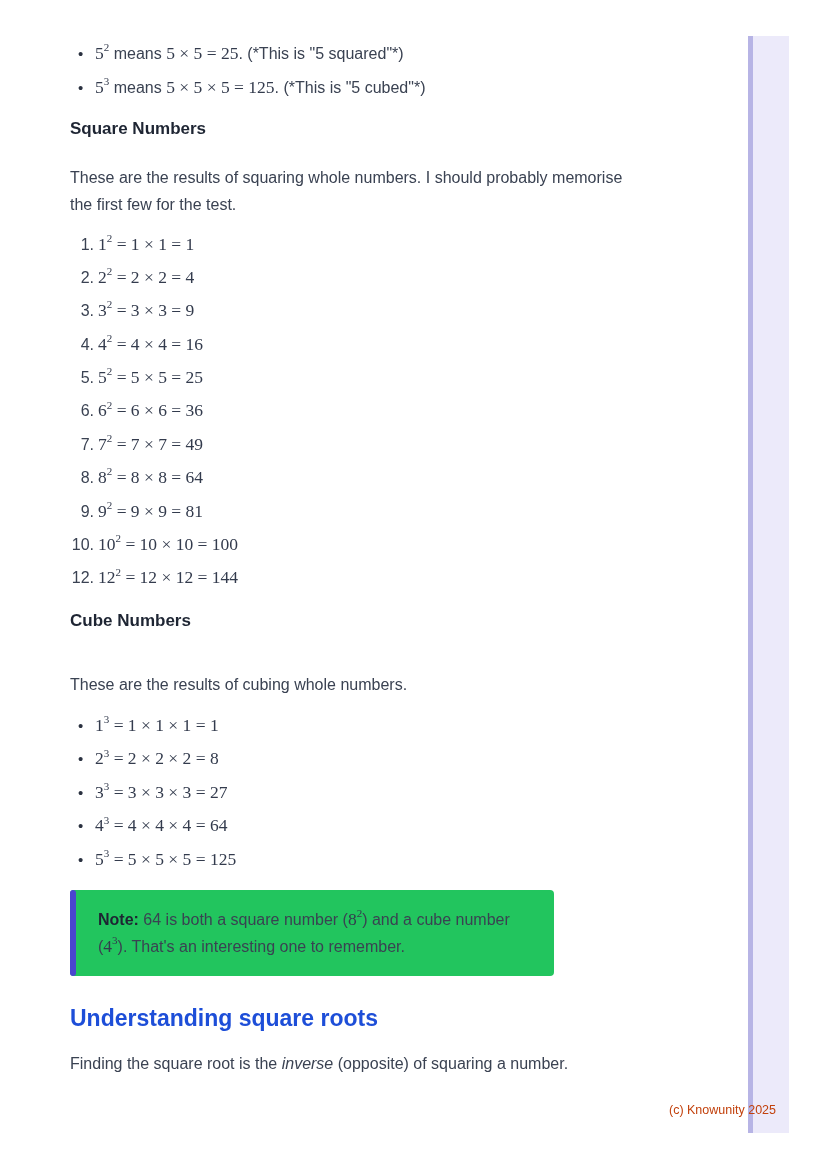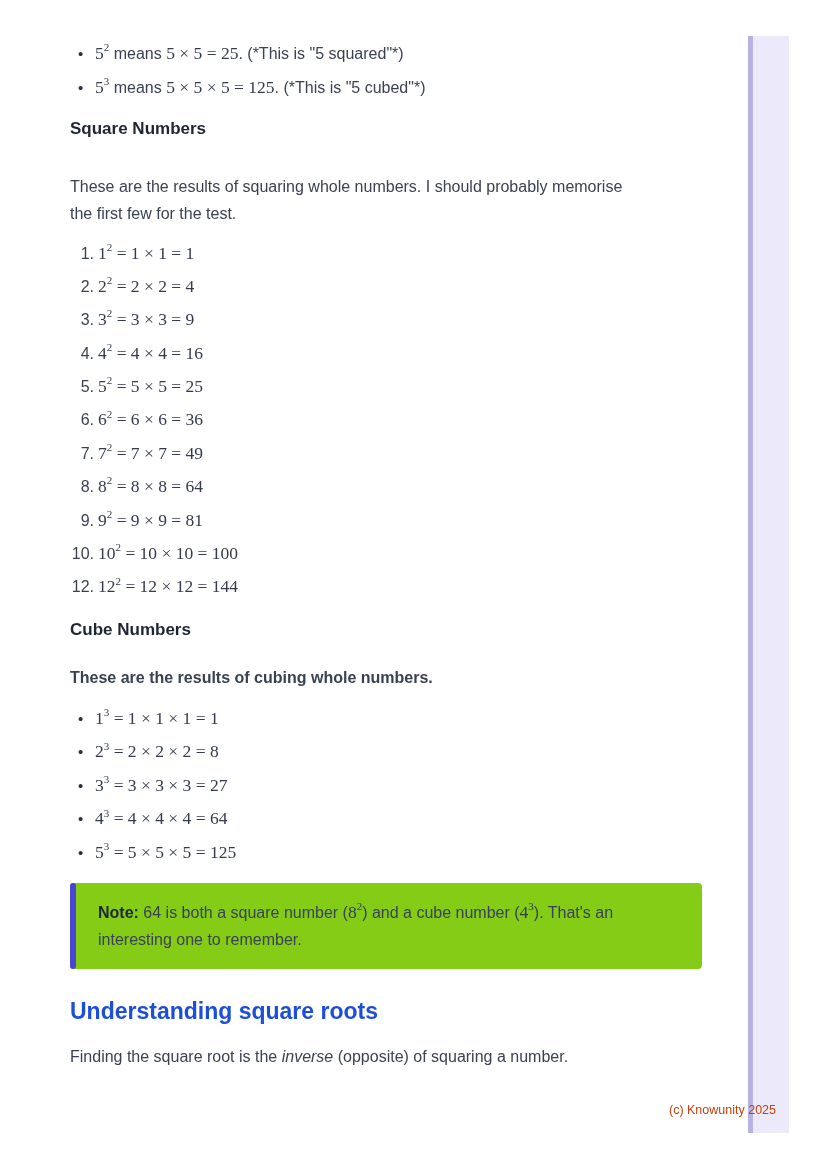--- a/index.html
+++ b/index.html
@@ -62,23 +62,23 @@
   }
   h3.sub-heading {
     font-size: 17px;
     font-weight: 700;
     color: #1e2533;
     line-height: 20px;
   }
   p.body-text { line-height: 27.5px; }
   .note {
     position: relative;
-    width: 632px;
+    width: 484px;
     margin-top: 17px;
-    background: #84cc16;
+    background: #22c55e;
     border-radius: 4px;
     padding: 16px 24px 16px 28px;
     line-height: 27px;
     color: #3a4252;
   }
   .note-bar {
     position: absolute;
     left: 0; top: 0; bottom: 0;
     width: 6px;
     border-radius: 4px;
@@ -102,24 +102,24 @@
   .watermark {
     position: absolute;
     top: 1103px;
     right: 52px;
     font-size: 12.5px;
     color: #c2410c;
     z-index: 2;
   }
   
   .mt-h3a { margin-top: 18px; }
-  .mt-p1  { margin-top: 34px; }
+  .mt-p1  { margin-top: 25px; }
   .mt-ol  { margin-top: 12px; }
   .mt-h3b { margin-top: 20px; }
-  .mt-p2  { margin-top: 24px; font-weight: bold; }
+  .mt-p2  { margin-top: 40px; }
   .mt-ul  { margin-top: 13px; }
   .mt-h2  { margin-top: 29px; }
   .mt-p3  { margin-top: 19px; }
 </style>
 </head>
 <body>
 
 <div class="content">
 
   <ul class="b-list">

